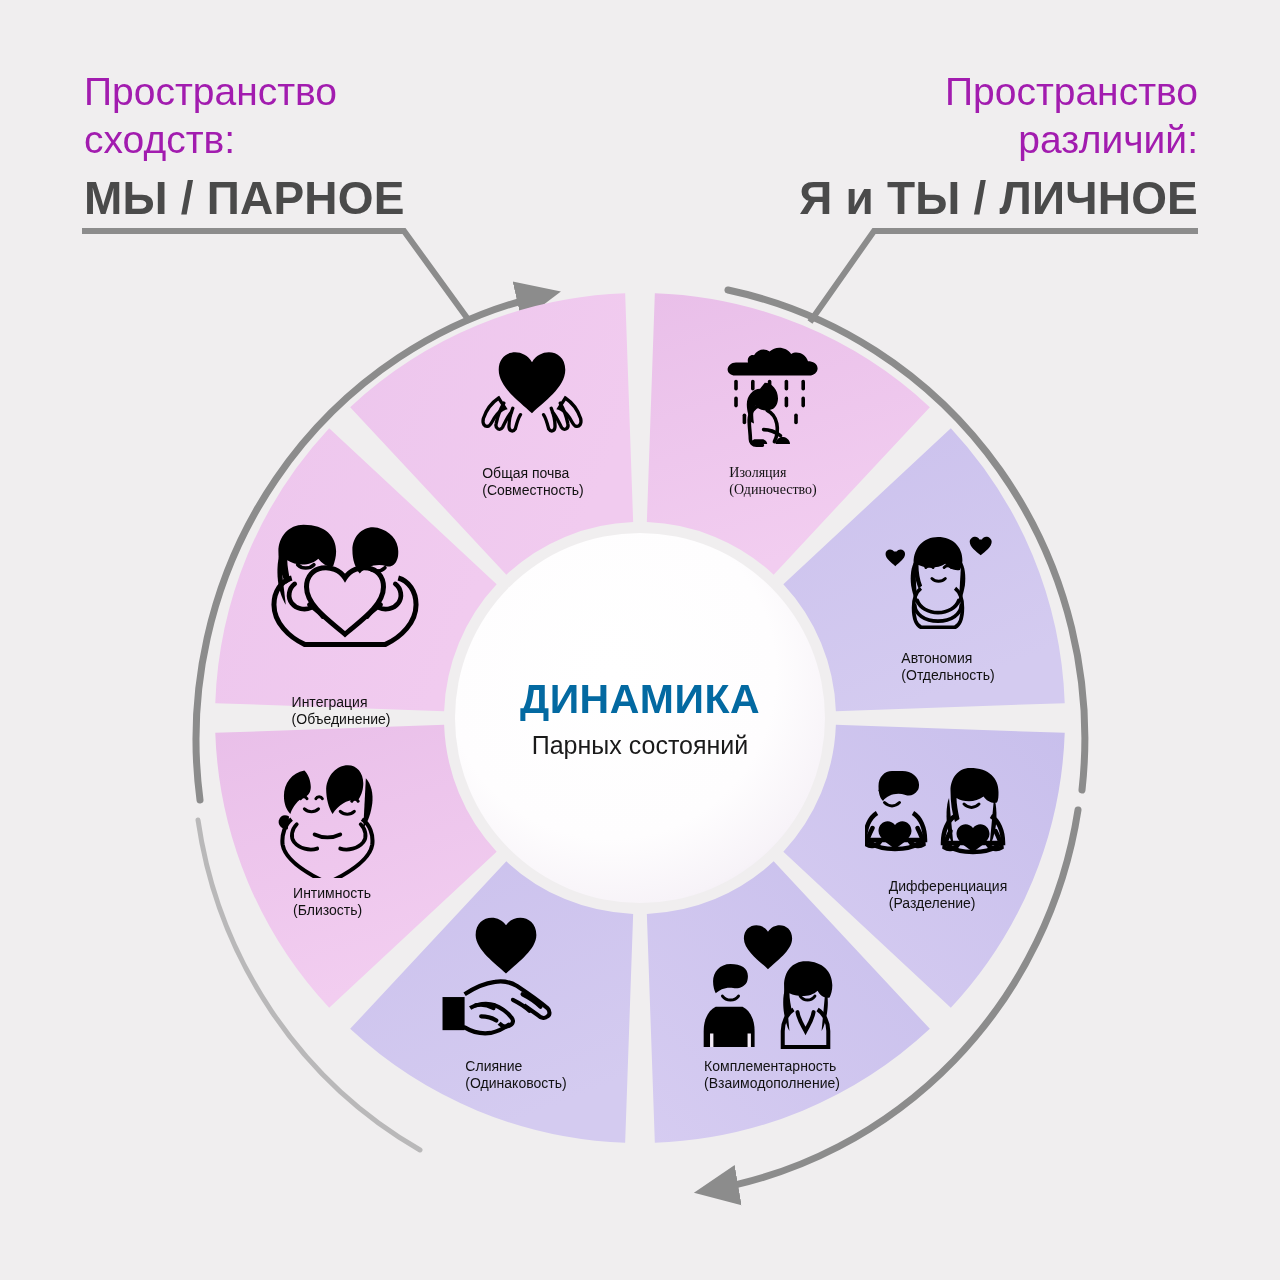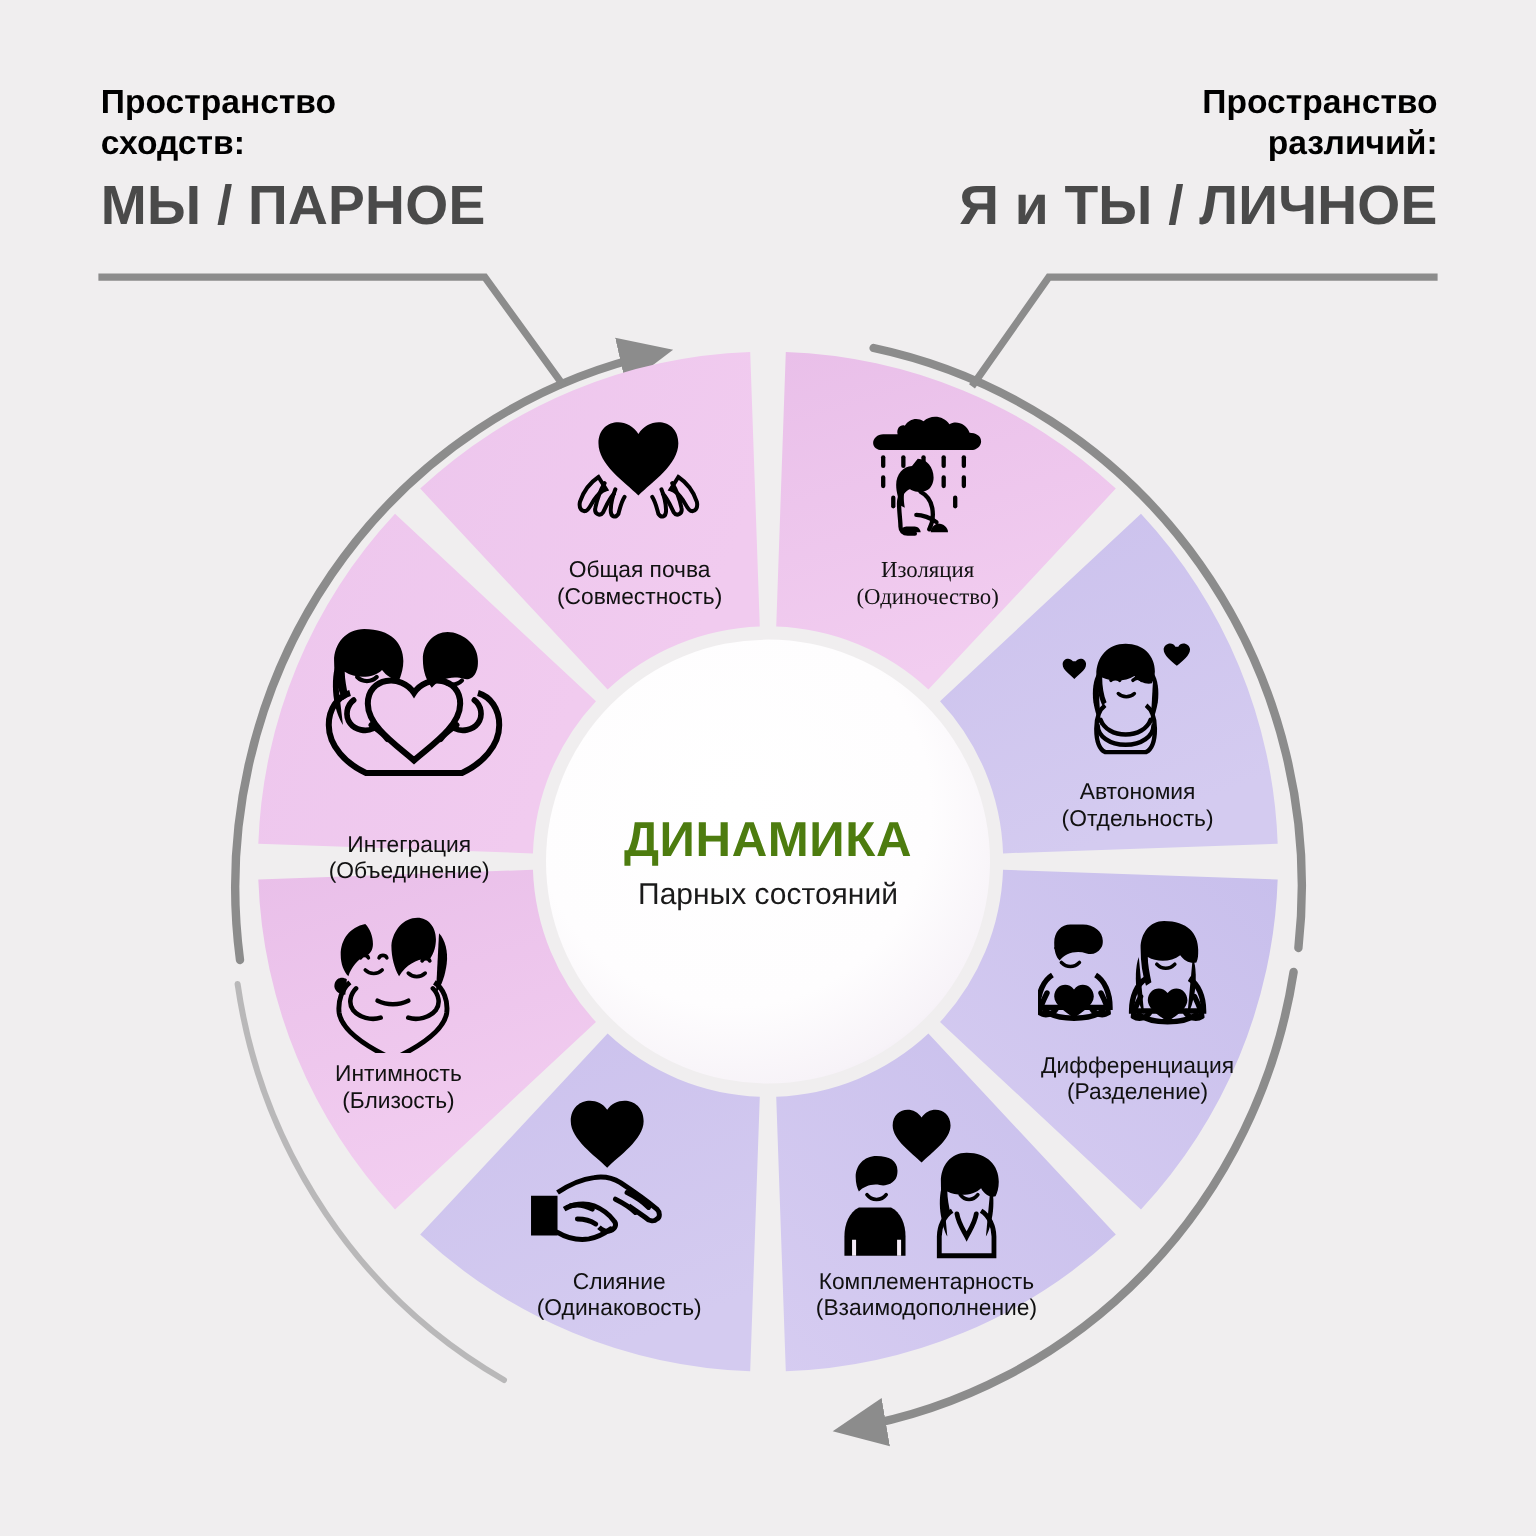--- a/index.html
+++ b/index.html
@@ -22,24 +22,24 @@
     height: 1280px;
   }
 
   
   .header {
     position: absolute;
     width: 430px;
     color: #4d4d4d;
   }
   .header .lede {
-    font-size: 28px;
+    font-size: 39px;
     line-height: 1.22;
-    font-weight: 700;
-    color: #000000;
+    font-weight: 400;
+    color: #a21caf;
     white-space: pre-line;
   }
   .header .strong {
     font-size: 46px;
     font-weight: bold;
     color: #4a4a4a;
     margin-top: 8px;
     letter-spacing: 0.2px;
   }
   #header-left {
@@ -55,22 +55,22 @@
   }
 
   
   #wheel-svg {
     position: absolute;
     left: 0; top: 0;
   }
 
   .seg-label {
     position: absolute;
-    text-align: center;
-    font-size: 19px;
+    text-align: left;
+    font-size: 14px;
     line-height: 1.18;
     color: #111111;
     font-weight: 400;
     white-space: pre-line;
     transform: translate(-50%, 0);
     pointer-events: none;
   }
 
   .seg-icon {
     position: absolute;
@@ -81,21 +81,21 @@
     position: absolute;
     left: 640px;
     top: 640px;
     transform: translate(-50%, -50%);
     text-align: center;
     width: 360px;
   }
   #center-title {
     font-size: 41px;
     font-weight: bold;
-    color: #4d7c0f;
+    color: #0369a1;
     letter-spacing: 0.5px;
   }
   #center-sub {
     font-size: 25px;
     font-weight: 400;
     color: #1a1a1a;
     margin-top: 8px;
   }
 </style>
 </head>

